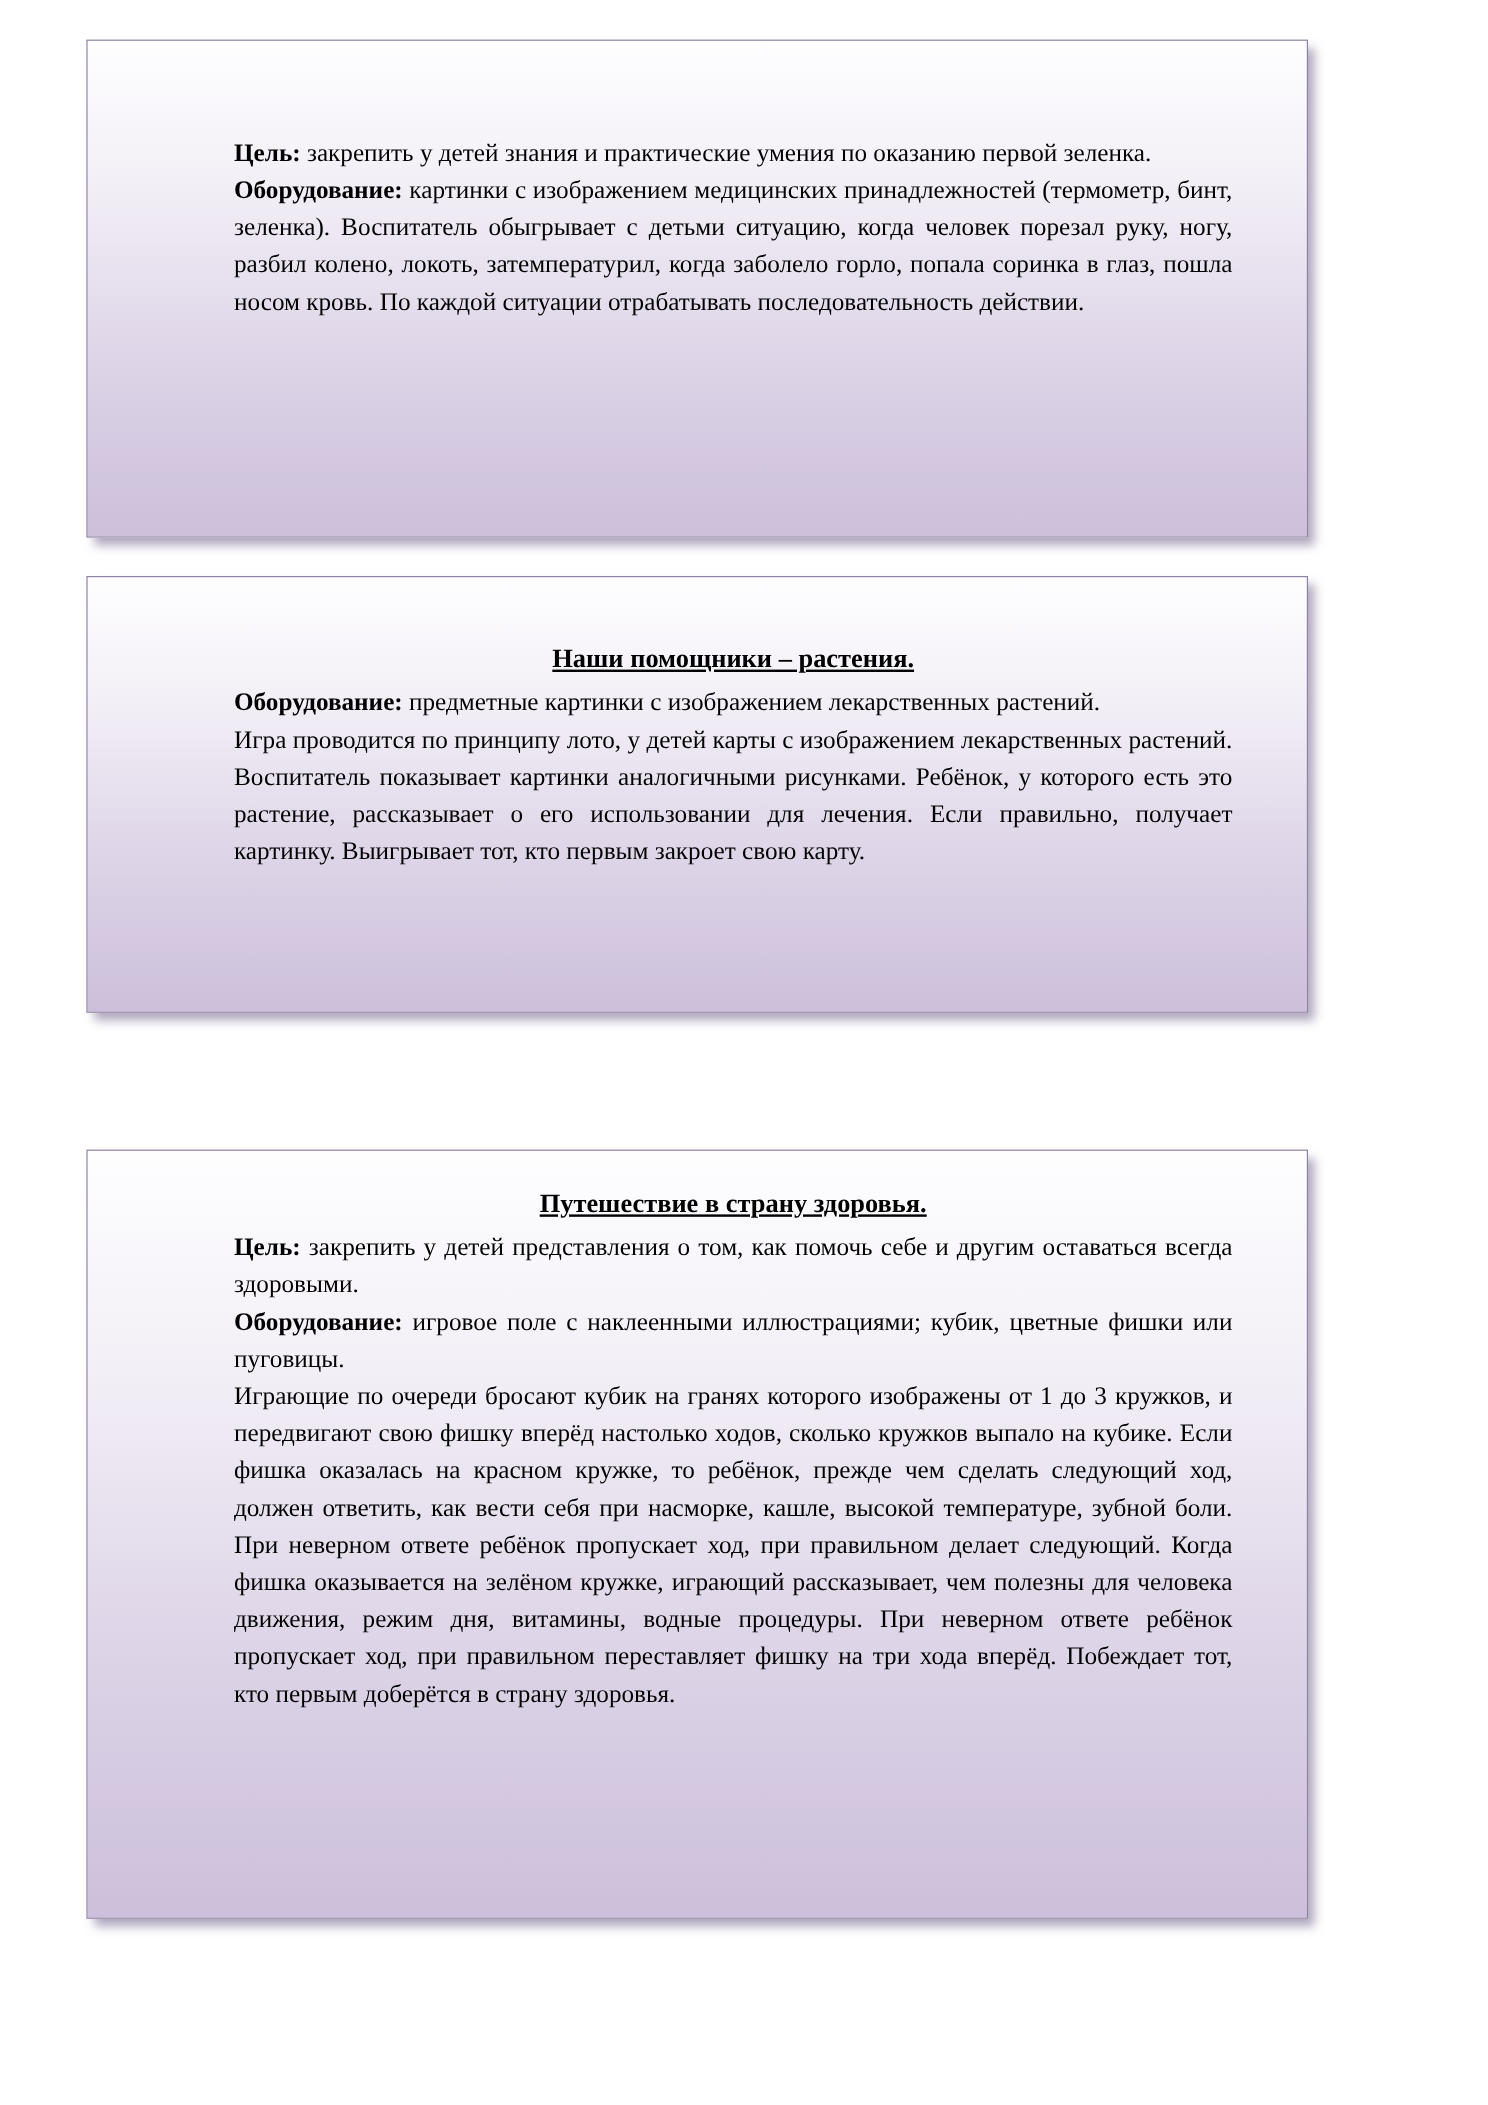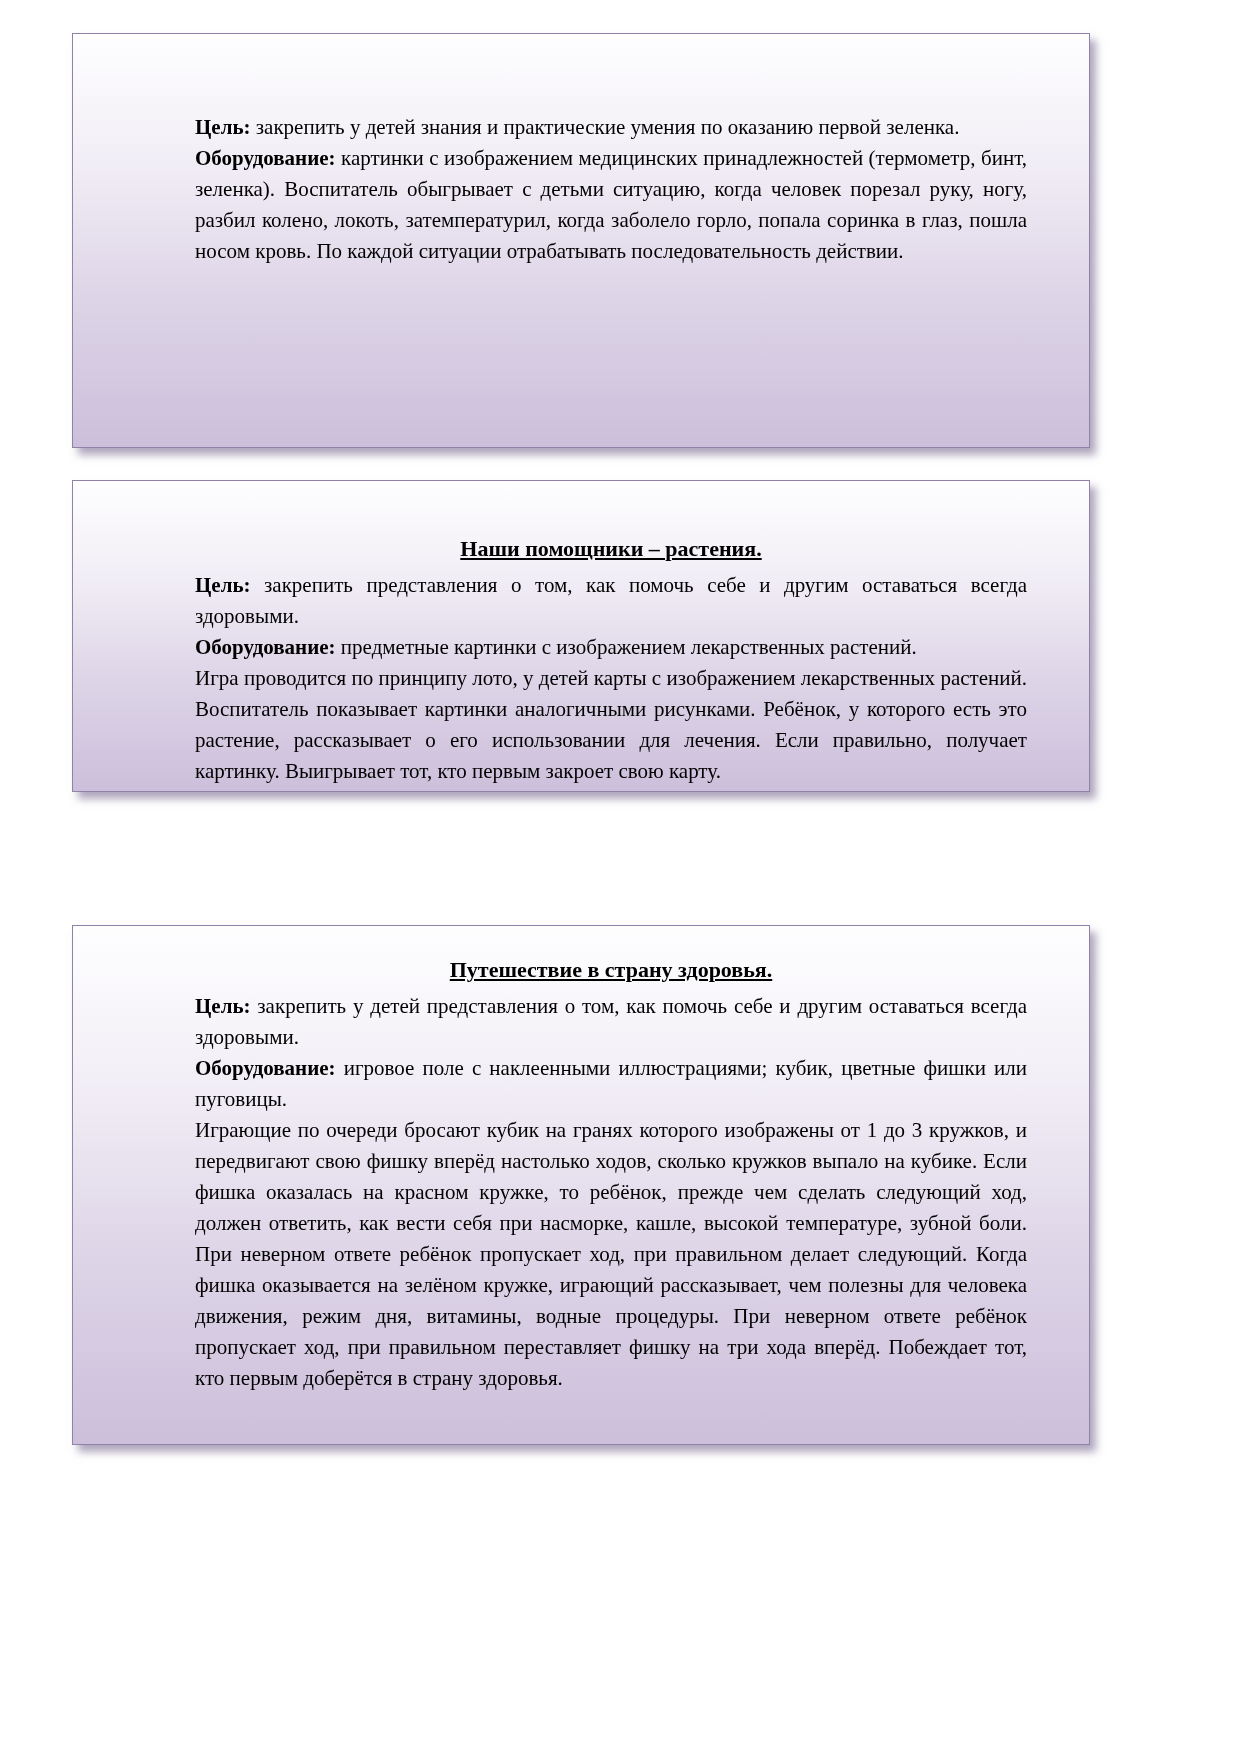--- a/index.html
+++ b/index.html
@@ -19,22 +19,22 @@
   .card {
     position: absolute;
     left: 72px;
     width: 1018px;
     box-sizing: border-box;
     border: 1px solid #8f82a6;
     background: linear-gradient(to bottom, #fefeff 0%, #f2eef6 30%, #ddd4e7 65%, #ccbfdb 100%);
     box-shadow: 6px 7px 8px rgba(110, 95, 135, 0.55);
   }
   .card-1 { top: 33px;  height: 415px; padding: 78px 62px 0 122px; }
-  .card-2 { top: 480px; height: 312px; padding: 52px 62px 0 122px; }
-  .card-3 { top: 925px; height: 520px; padding: 28px 62px 0 122px; }
+  .card-2 { top: 480px; height: 364px; padding: 52px 62px 0 122px; }
+  .card-3 { top: 958px; height: 641px; padding: 28px 62px 0 122px; }
 
   .card-title {
     margin: 0 0 6px 0;
     font-size: 22px;
     font-weight: bold;
     text-decoration: underline;
     text-align: center;
     line-height: 31px;
   }
   .card-paragraph {
@@ -59,24 +59,20 @@
     </p>
     <p class="card-paragraph">
       <span class="para-label">Оборудование:</span>
       <span>картинки с изображением медицинских принадлежностей (термометр, бинт, зеленка). Воспитатель обыгрывает с детьми ситуацию, когда человек порезал руку, ногу, разбил колено, локоть, затемпературил, когда заболело горло, попала соринка в глаз, пошла носом кровь. По каждой ситуации отрабатывать последовательность действии.</span>
     </p>
   </section>
 
   <section class="card card-2">
     <h2 class="card-title">Наши помощники – растения.</h2>
     <p class="card-paragraph">
-      <span class="para-label">Цель:</span>
-      <span>закрепить представления о том, как помочь себе и другим оставаться всегда здоровыми.</span>
-    </p>
-    <p class="card-paragraph">
       <span class="para-label">Оборудование:</span>
       <span>предметные картинки с изображением лекарственных растений.</span>
     </p>
     <p class="card-paragraph">
       <span>Игра проводится по принципу лото, у детей карты с изображением лекарственных растений. Воспитатель показывает картинки аналогичными рисунками. Ребёнок, у которого есть это растение, рассказывает о его использовании для лечения. Если правильно, получает картинку. Выигрывает тот, кто первым закроет свою карту.</span>
     </p>
   </section>
 
   <section class="card card-3">
     <h2 class="card-title">Путешествие в страну здоровья.</h2>

